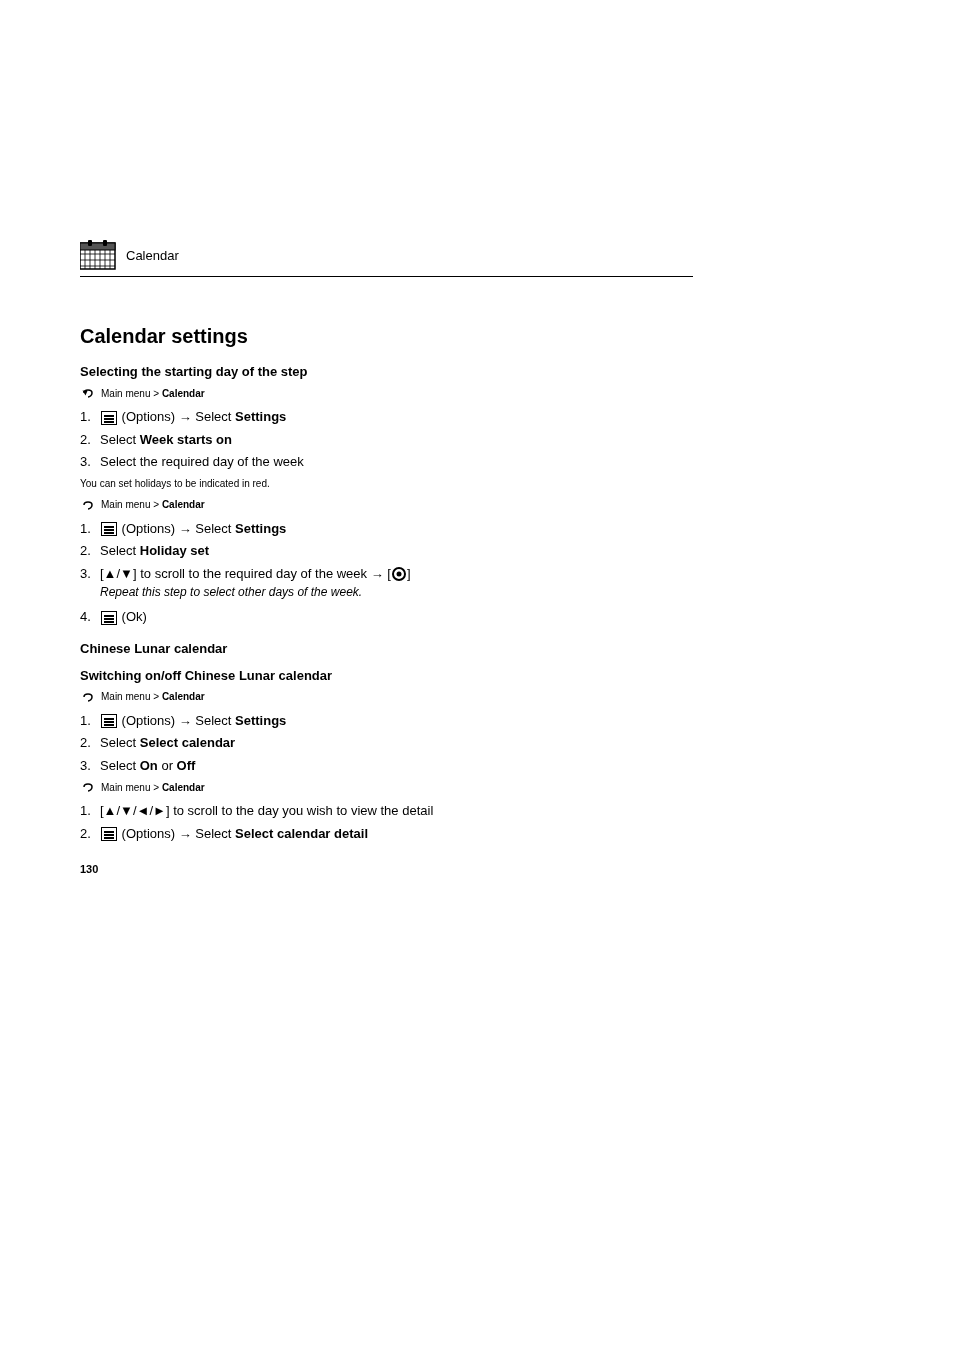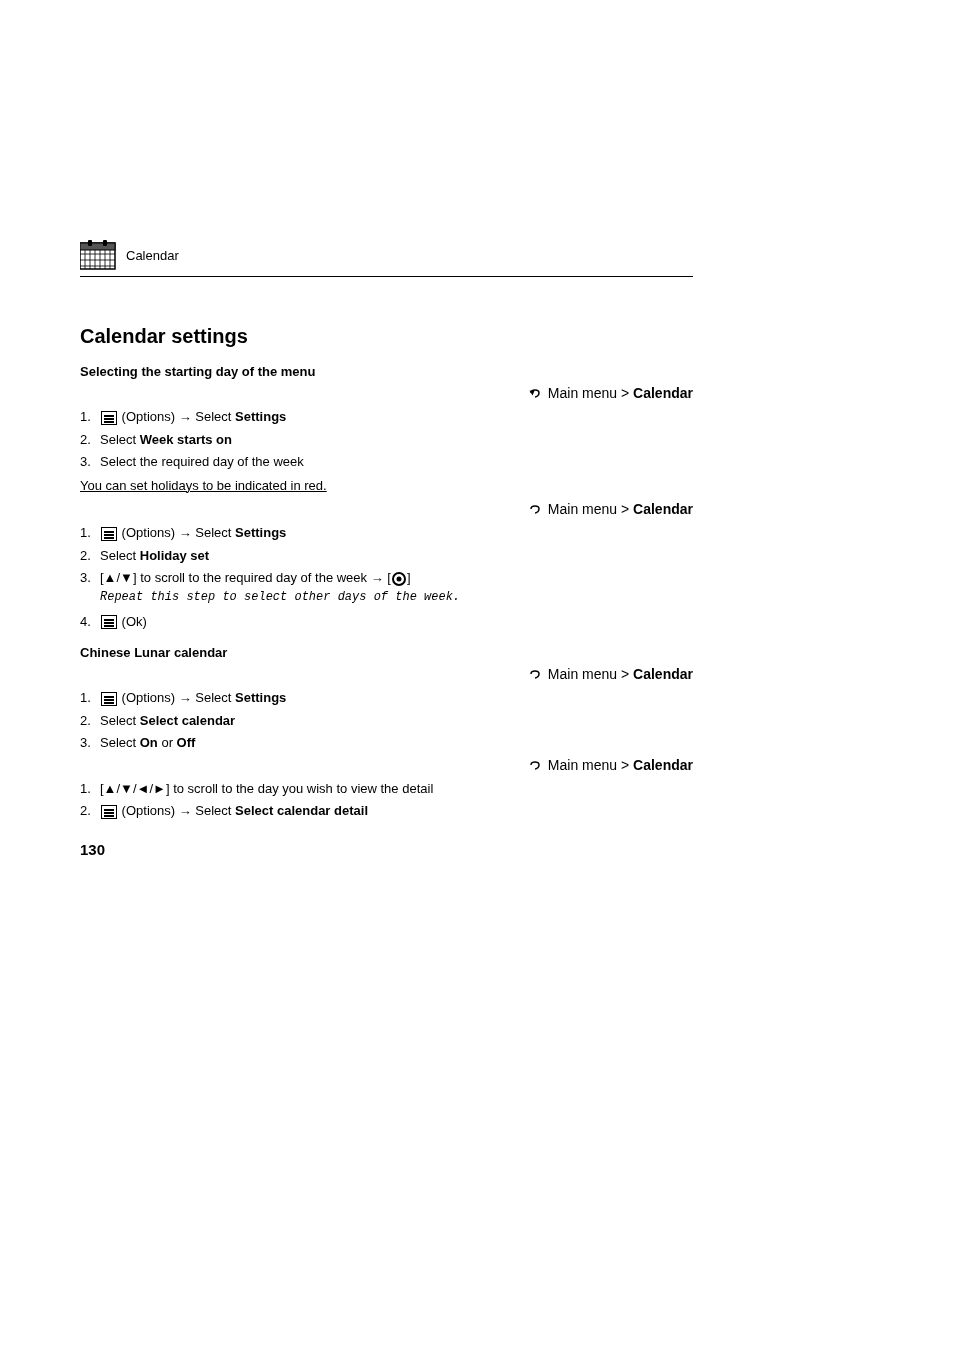--- a/index.html
+++ b/index.html
@@ -61,22 +61,21 @@
       font-size: 13px;
       font-weight: bold;
       margin-bottom: 6px;
       margin-top: 14px;
     }
 
     .main-menu-line {
       display: flex;
       align-items: center;
       margin-bottom: 6px;
-      font-size: 14px;
-      justify-content: flex-end;
+      font-size: 10px;
     }
 
     .steps-list {
       list-style: none;
       padding-left: 0;
       margin-bottom: 4px;
     }
 
     .steps-list li {
       display: flex;
@@ -95,39 +94,37 @@
     .step-content {
       flex: 1;
     }
 
     .italic {
       font-style: italic;
       font-size: 12px;
       margin-left: 20px;
       margin-bottom: 3px;
       display: block;
-      font-family: Liberation Mono, monospace;
     }
 
     .description-text {
-      font-size: 13px;
+      font-size: 10px;
       line-height: 1.5;
       margin-bottom: 6px;
-      text-decoration: underline;
     }
 
     .sub-subsection-title {
       font-size: 13px;
       font-weight: bold;
       margin-top: 12px;
       margin-bottom: 6px;
     }
 
     .page-number {
-      font-size: 15px;
+      font-size: 11px;
       margin-top: 20px;
       font-weight: bold;
     }
 
     
     .icon-options {
       display: inline-block;
       border: 1px solid #000;
       width: 16px;
       height: 14px;
@@ -196,21 +193,21 @@
 
       <rect x="8" y="0" width="4" height="6" rx="1" fill="#000"></rect>
       <rect x="23" y="0" width="4" height="6" rx="1" fill="#000"></rect>
     </svg>
     <span class="section-label">Calendar</span>
   </div>
 
   <h1 class="page-title">Calendar settings</h1>
 
   <div class="section">
-    <div class="subsection-title">Selecting the starting day of the menu</div>
+    <div class="subsection-title">Selecting the starting day of the step</div>
 
     <div class="main-menu-line">
       <svg width="16" height="16" viewBox="0 0 16 16" style="margin-right:5px; flex-shrink:0;">
         <path d="M4 8 C4 4 12 4 12 8 C12 10 10 12 8 12" fill="none" stroke="#000" stroke-width="1.5"></path>
         <polygon points="4,5 4,11 8,8" fill="#000" transform="rotate(-30, 4, 8)"></polygon>
 
       </svg>
       <span>Main menu &gt; <strong>Calendar</strong></span>
     </div>
 
@@ -272,20 +269,21 @@
           (Ok)
         </span>
       </li>
     </ol>
   </div>
 
   <div class="section">
     <div class="subsection-title">Chinese Lunar calendar</div>
 
 
+    <div class="sub-subsection-title">Switching on/off Chinese Lunar calendar</div>
 
     <div class="main-menu-line">
       <svg width="16" height="16" viewBox="0 0 16 16" style="margin-right:5px; flex-shrink:0;">
         <path d="M4 8 C4 4 12 4 12 8 C12 10 10 12 8 12" fill="none" stroke="#000" stroke-width="1.5"></path>
       </svg>
       <span>Main menu &gt; <strong>Calendar</strong></span>
     </div>
 
     <ol class="steps-list">
       <li>

